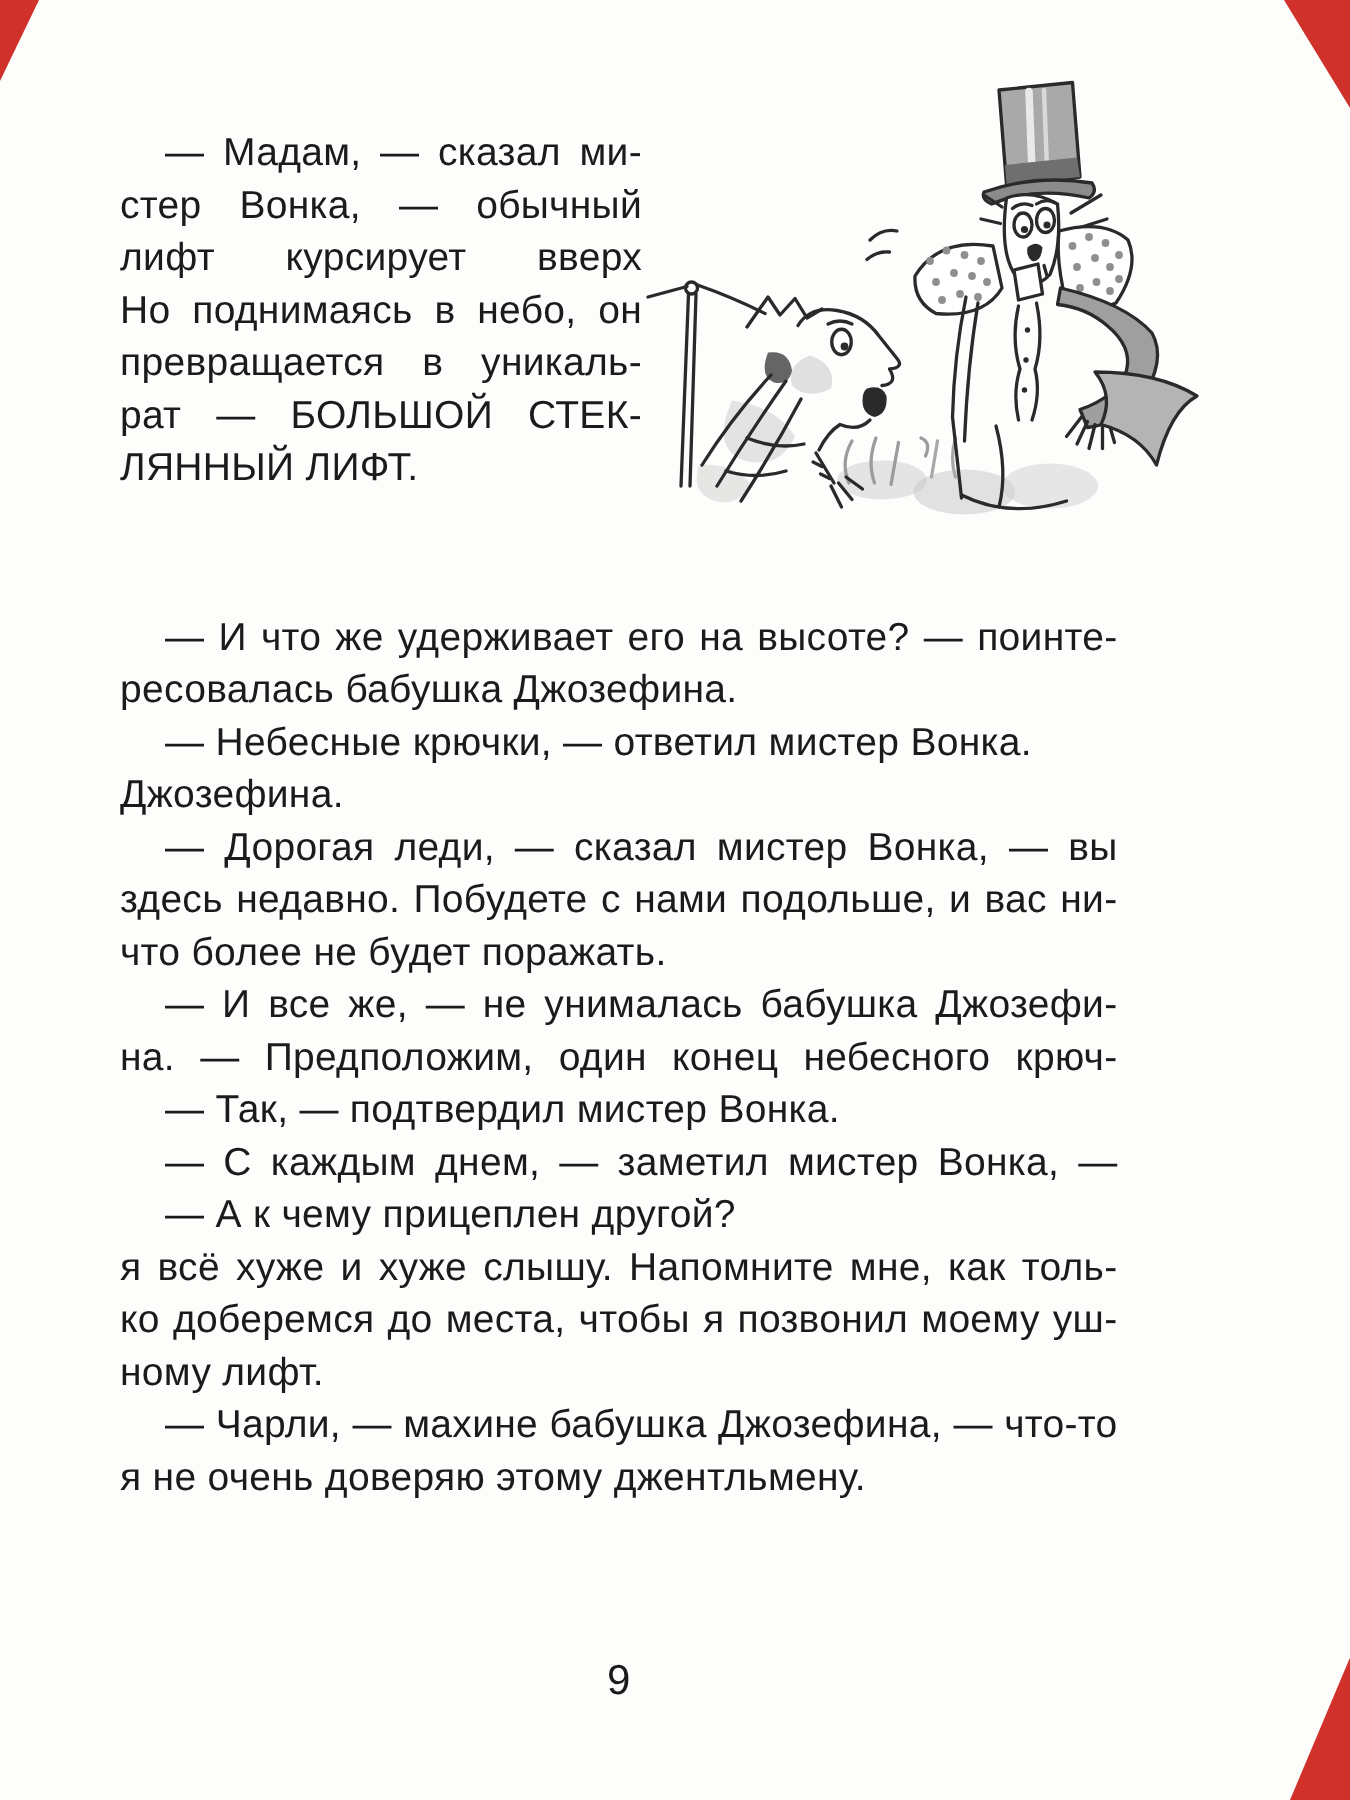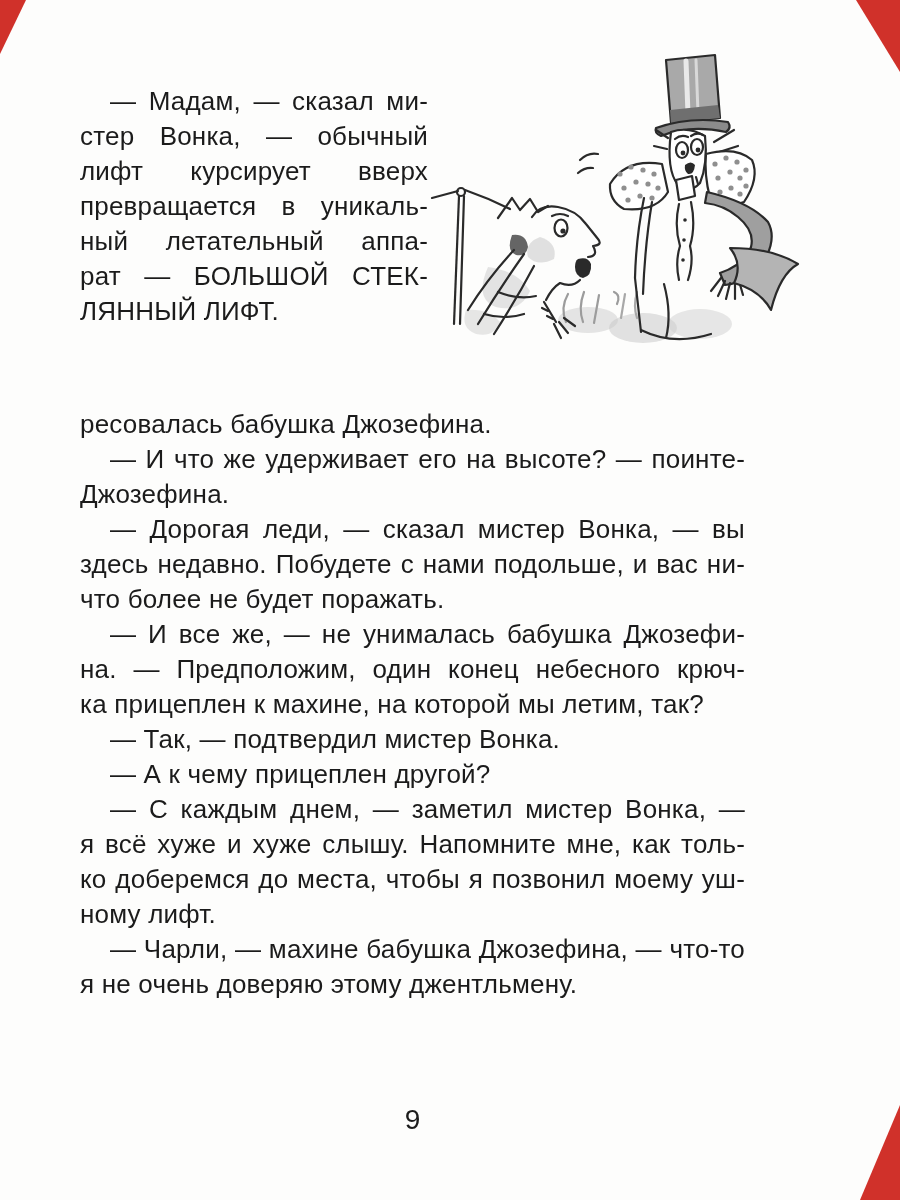--- a/index.html
+++ b/index.html
@@ -32,22 +32,22 @@
 <div class="page">
 
   <div class="corner tl"></div>
   <div class="corner tr"></div>
   <div class="corner br"></div>
 
   <div class="narrow">
     <div class="ln ind j">— Мадам, — сказал ми-</div>
     <div class="ln j">стер Вонка, — обычный</div>
     <div class="ln j">лифт курсирует вверх</div>
+    <div class="ln j">Но поднимаясь в небо, он</div>
     <div class="ln j">превращается в уникаль-</div>
-    <div class="ln j">ный летательный аппа-</div>
     <div class="ln j">рат — БОЛЬШОЙ СТЕК-</div>
     <div class="ln">ЛЯННЫЙ ЛИФТ.</div>
   </div>
 
   <div class="illu">
     <svg viewBox="0 0 375 340" xmlns="http://www.w3.org/2000/svg">
       <g stroke="#2a2a2a" stroke-width="2.2" fill="none" stroke-linecap="round" stroke-linejoin="round">
 
         <g>
           <ellipse cx="160" cy="268" rx="30" ry="13" fill="#cccccc" opacity="0.5" stroke="none"></ellipse>
@@ -163,32 +163,32 @@
           <circle cx="256" cy="188" r="1.8" fill="#2a2a2a" stroke="none"></circle>
           <circle cx="255" cy="208" r="1.8" fill="#2a2a2a" stroke="none"></circle>
           <path d="M213,278 Q245,294 283,282"></path>
           <path d="M236,232 Q244,262 238,286"></path>
         </g>
       </g>
     </svg>
   </div>
 
   <div class="fullcol">
+    <div class="ln ind j">— И что же удерживает его на высоте? — поинте-</div>
     <div class="ln">ресовалась бабушка Джозефина.</div>
-    <div class="ln ind j">— И что же удерживает его на высоте? — поинте-</div>
+    <div class="ln ind">— Небесные крючки, — ответил мистер Вонка.</div>
     <div class="ln">Джозефина.</div>
     <div class="ln ind j">— Дорогая леди, — сказал мистер Вонка, — вы</div>
     <div class="ln j">здесь недавно. Побудете с нами подольше, и вас ни-</div>
     <div class="ln">что более не будет поражать.</div>
     <div class="ln ind j">— И все же, — не унималась бабушка Джозефи-</div>
     <div class="ln j">на. — Предположим, один конец небесного крюч-</div>
-    <div class="ln">ка прицеплен к махине, на которой мы летим, так?</div>
     <div class="ln ind">— Так, — подтвердил мистер Вонка.</div>
+    <div class="ln ind j">— С каждым днем, — заметил мистер Вонка, —</div>
     <div class="ln ind">— А к чему прицеплен другой?</div>
-    <div class="ln ind j">— С каждым днем, — заметил мистер Вонка, —</div>
     <div class="ln j">я всё хуже и хуже слышу. Напомните мне, как толь-</div>
     <div class="ln j">ко доберемся до места, чтобы я позвонил моему уш-</div>
     <div class="ln">ному лифт.</div>
     <div class="ln ind j">— Чарли, — махине бабушка Джозефина, — что-то</div>
     <div class="ln">я не очень доверяю этому джентльмену.</div>
   </div>
 
   <div class="pagenum">9</div>
 
 </div>

